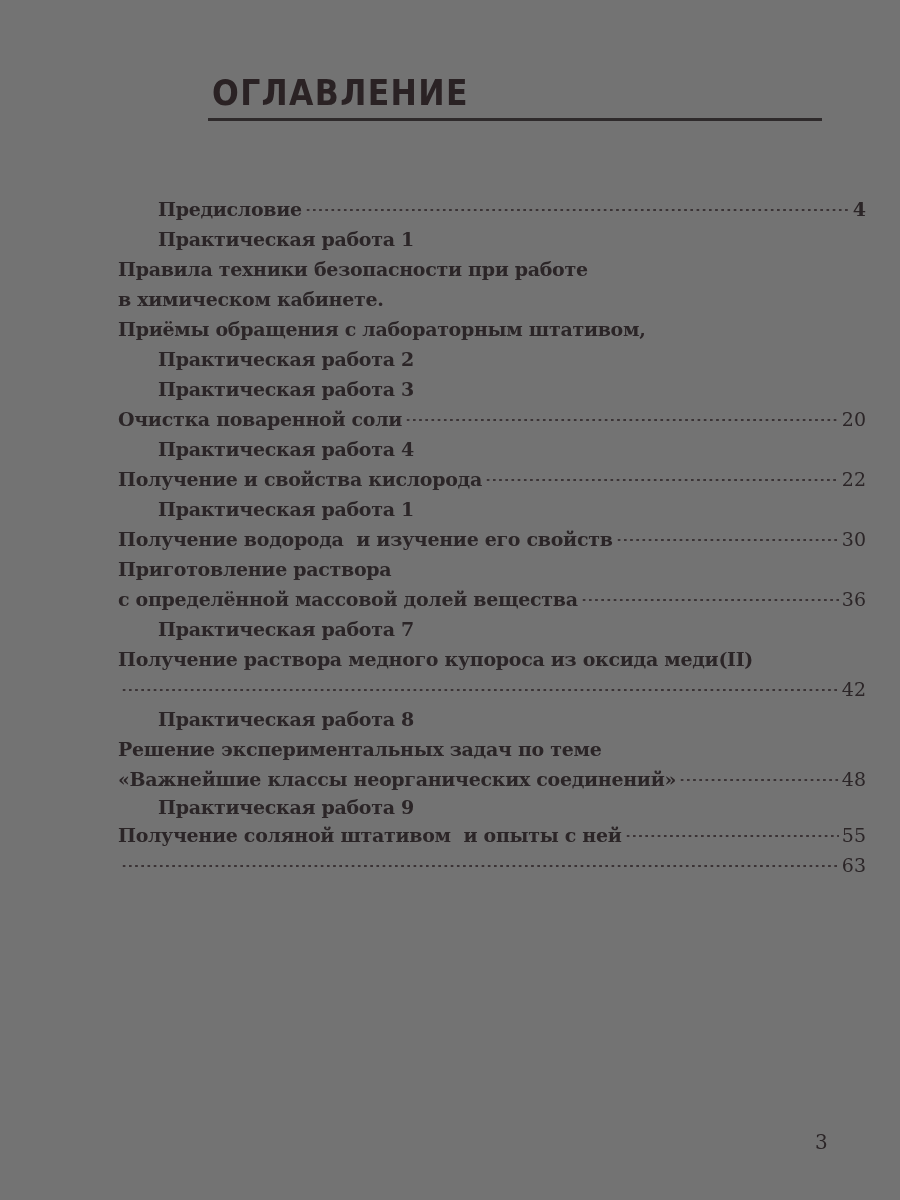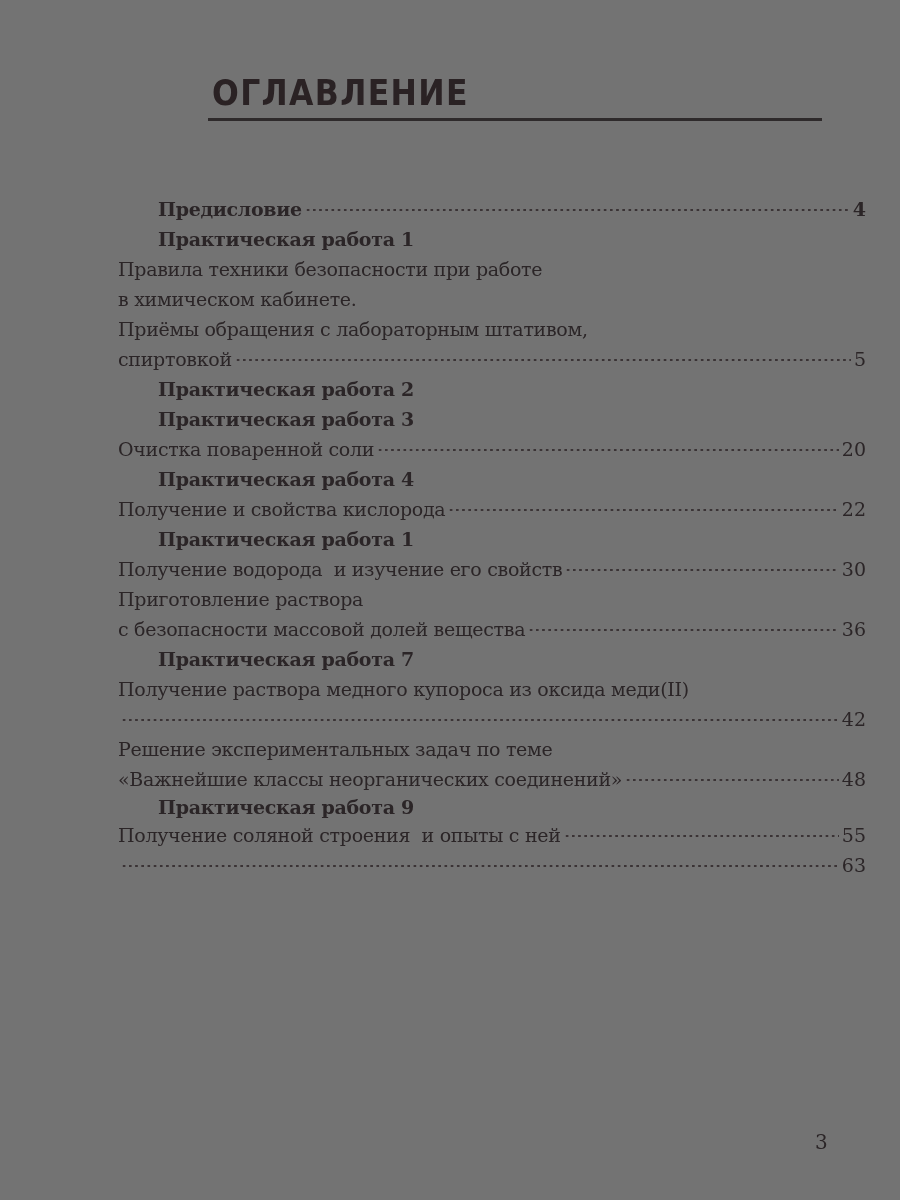--- a/index.html
+++ b/index.html
@@ -80,20 +80,21 @@
     }
     .row.heading .label {
       font-weight: bold;
       padding-left: 40px;
     }
     .row.heading.first .label {
       padding-left: 40px;
     }
     .row.item .label {
       padding-left: 0;
+      font-weight: bold;
     }
     .row.italic .label {
       font-style: italic;
     }
     .row.bold-num .page-num {
       font-weight: bold;
     }
     .footer-page-num {
       position: absolute;
       left: 815px;
@@ -122,25 +123,20 @@
     </div>
     <div class="row item">
       <span class="label">Правила техники безопасности при работе</span>
     </div>
     <div class="row item">
       <span class="label">в химическом кабинете.</span>
     </div>
     <div class="row item">
       <span class="label">Приёмы обращения с лабораторным штативом,</span>
     </div>
-    <div class="row item">
-      <span class="label">спиртовкой</span>
-      <span class="leader"></span>
-      <span class="page-num">5</span>
-    </div>
 
     <div class="row heading">
       <span class="label">Практическая работа 2</span>
     </div>
 
     <div class="row heading">
       <span class="label">Практическая работа 3</span>
     </div>
     <div class="row item">
       <span class="label">Очистка поваренной соли</span>
@@ -163,50 +159,53 @@
     <div class="row item">
       <span class="label" style="white-space:pre">Получение водорода  и изучение его свойств</span>
       <span class="leader"></span>
       <span class="page-num">30</span>
     </div>
 
     <div class="row item">
       <span class="label">Приготовление раствора</span>
     </div>
     <div class="row item">
-      <span class="label">с безопасности массовой долей вещества</span>
+      <span class="label">с определённой массовой долей вещества</span>
       <span class="leader"></span>
       <span class="page-num">36</span>
     </div>
 
     <div class="row heading">
       <span class="label">Практическая работа 7</span>
     </div>
     <div class="row item">
       <span class="label">Получение раствора медного купороса из оксида меди(II)</span>
     </div>
     <div class="row item">
       <span class="leader"></span>
       <span class="page-num">42</span>
     </div>
 
+    <div class="row heading">
+      <span class="label">Практическая работа 8</span>
+    </div>
     <div class="row item">
       <span class="label">Решение экспериментальных задач по теме</span>
     </div>
     <div class="row item">
       <span class="label">«Важнейшие классы неорганических соединений»</span>
       <span class="leader"></span>
       <span class="page-num">48</span>
     </div>
 
     <div class="row heading tight">
       <span class="label">Практическая работа 9</span>
     </div>
     <div class="row item">
-      <span class="label" style="white-space:pre">Получение соляной строения  и опыты с ней</span>
+      <span class="label" style="white-space:pre">Получение соляной штативом  и опыты с ней</span>
       <span class="leader"></span>
       <span class="page-num">55</span>
     </div>
 
     <div class="row item italic">
       <span class="leader"></span>
       <span class="page-num">63</span>
     </div>
   </div>
 

